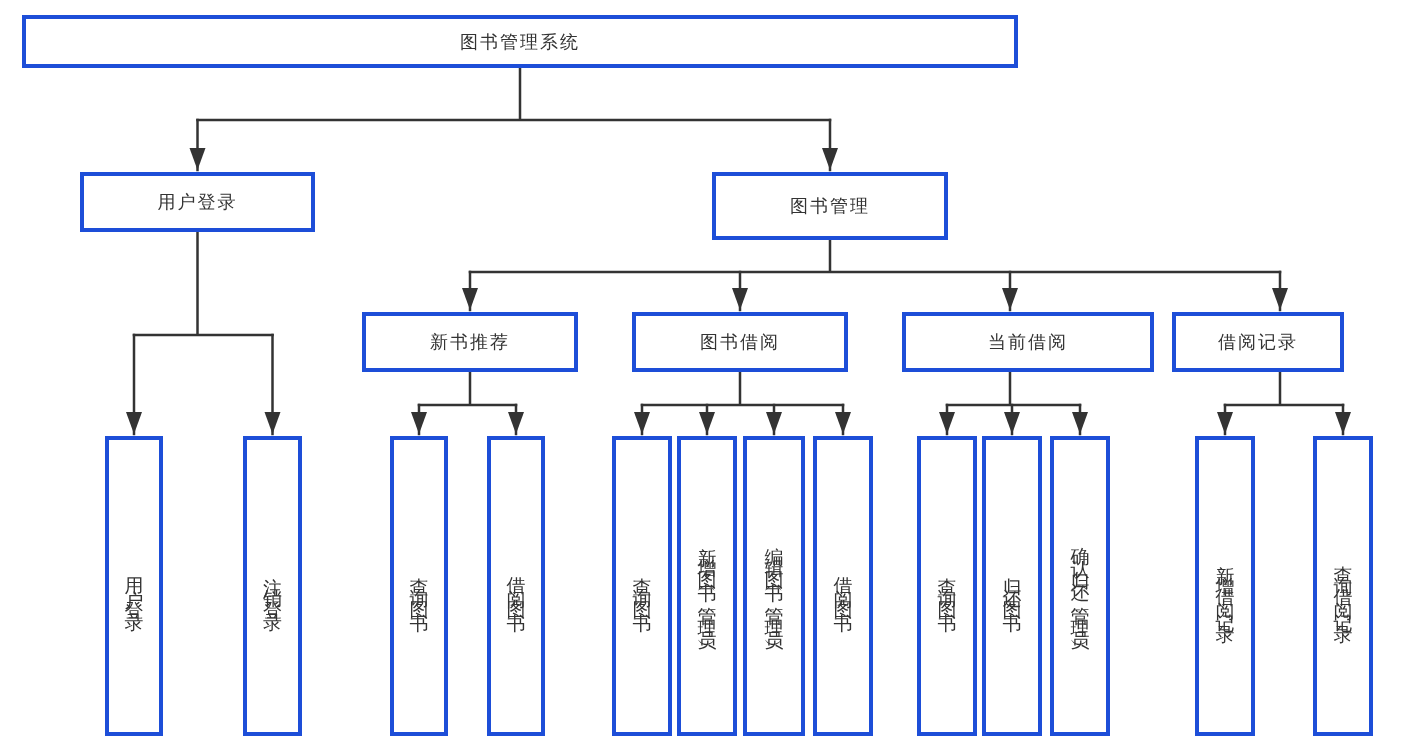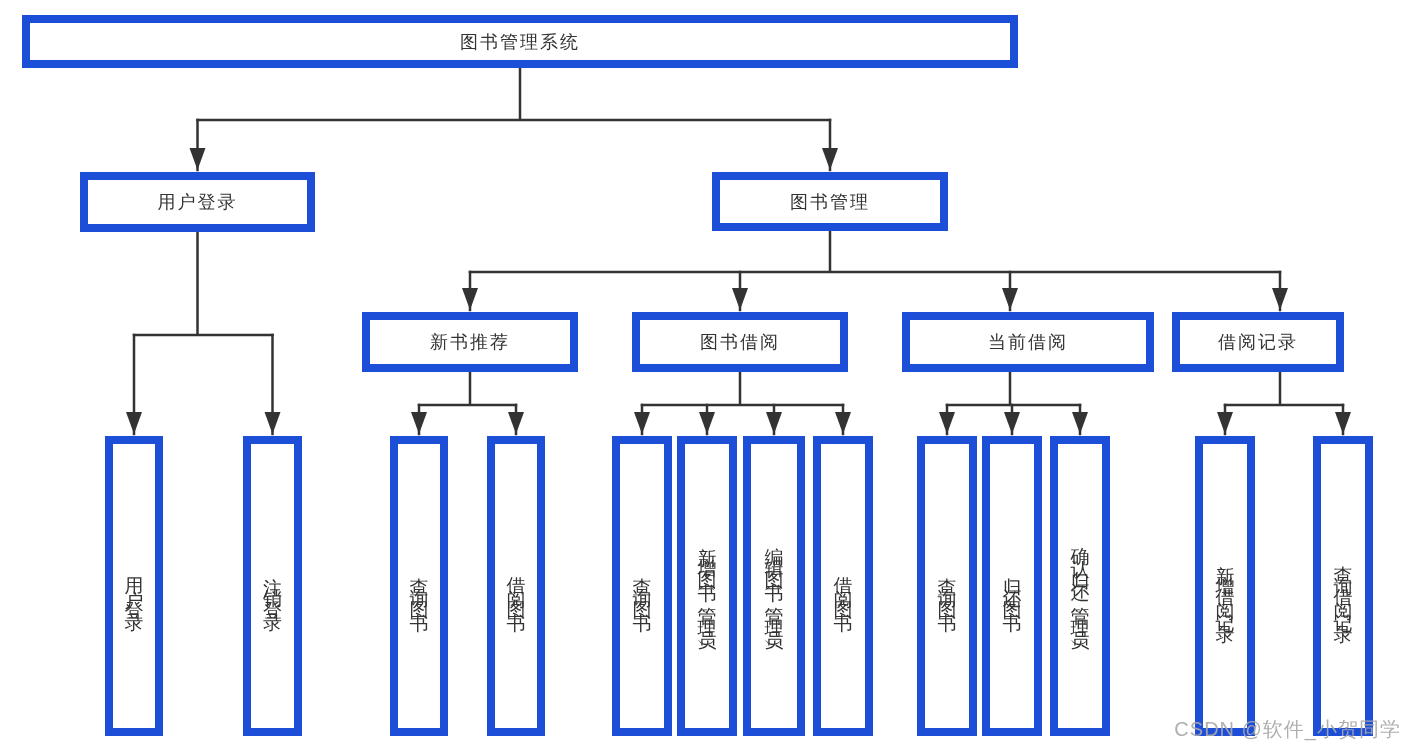--- a/index.html
+++ b/index.html
@@ -13,21 +13,21 @@
   }
   #wires {
     position: absolute;
     left: 0; top: 0;
     width: 1405px; height: 747px;
     pointer-events: none;
   }
   .box {
     position: absolute;
     box-sizing: border-box;
-    border: 8px solid #1d4ed8;
+    border: 4px solid #1d4ed8;
     background: #ffffff;
     color: #333333;
     display: flex;
     align-items: center;
     justify-content: center;
     font-size: 18px;
     letter-spacing: 2px;
     white-space: nowrap;
   }
   .vbox {
@@ -92,21 +92,21 @@
 
       <path d="M1280,372 V405 M1225,405 H1343"></path>
       <line x1="1225" y1="405" x2="1225" y2="434" marker-end="url(#ah)"></line>
       <line x1="1343" y1="405" x2="1343" y2="434" marker-end="url(#ah)"></line>
     </g>
   </svg>
 
   <div class="box" style="left:22px; top:15px; width:996px; height:53px;">图书管理系统</div>
 
   <div class="box" style="left:80px; top:172px; width:235px; height:60px;">用户登录</div>
-  <div class="box" style="left:712px; top:172px; width:236px; height:59px;">图书管理</div>
+  <div class="box" style="left:712px; top:172px; width:236px; height:68px;">图书管理</div>
 
   <div class="box" style="left:632px; top:312px; width:216px; height:60px;">图书借阅</div>
   <div class="box" style="left:362px; top:312px; width:216px; height:60px;">新书推荐</div>
   <div class="box" style="left:902px; top:312px; width:252px; height:60px;">当前借阅</div>
   <div class="box" style="left:1172px; top:312px; width:172px; height:60px;">借阅记录</div>
 
   <div class="box vbox" style="left:105px; top:436px; width:58px; height:300px;">用户登录</div>
   <div class="box vbox" style="left:243px; top:436px; width:59px; height:300px;">注销登录</div>
 
   <div class="box vbox" style="left:390px; top:436px; width:58px; height:300px;">查询图书</div>
@@ -117,14 +117,13 @@
   <div class="box vbox" style="left:743px; top:436px; width:62px; height:300px;">编辑图书（管理员）</div>
   <div class="box vbox" style="left:813px; top:436px; width:60px; height:300px;">借阅图书</div>
 
   <div class="box vbox" style="left:917px; top:436px; width:60px; height:300px;">查询图书</div>
   <div class="box vbox" style="left:982px; top:436px; width:60px; height:300px;">归还图书</div>
   <div class="box vbox" style="left:1050px; top:436px; width:60px; height:300px;">确认归还（管理员）</div>
 
   <div class="box vbox" style="left:1195px; top:436px; width:60px; height:300px;">新增借阅记录</div>
   <div class="box vbox" style="left:1313px; top:436px; width:60px; height:300px;">查询借阅记录</div>
 
-  <div id="watermark">CSDN @软件_小贺同学</div>
 </div>
 
 </body></html>

